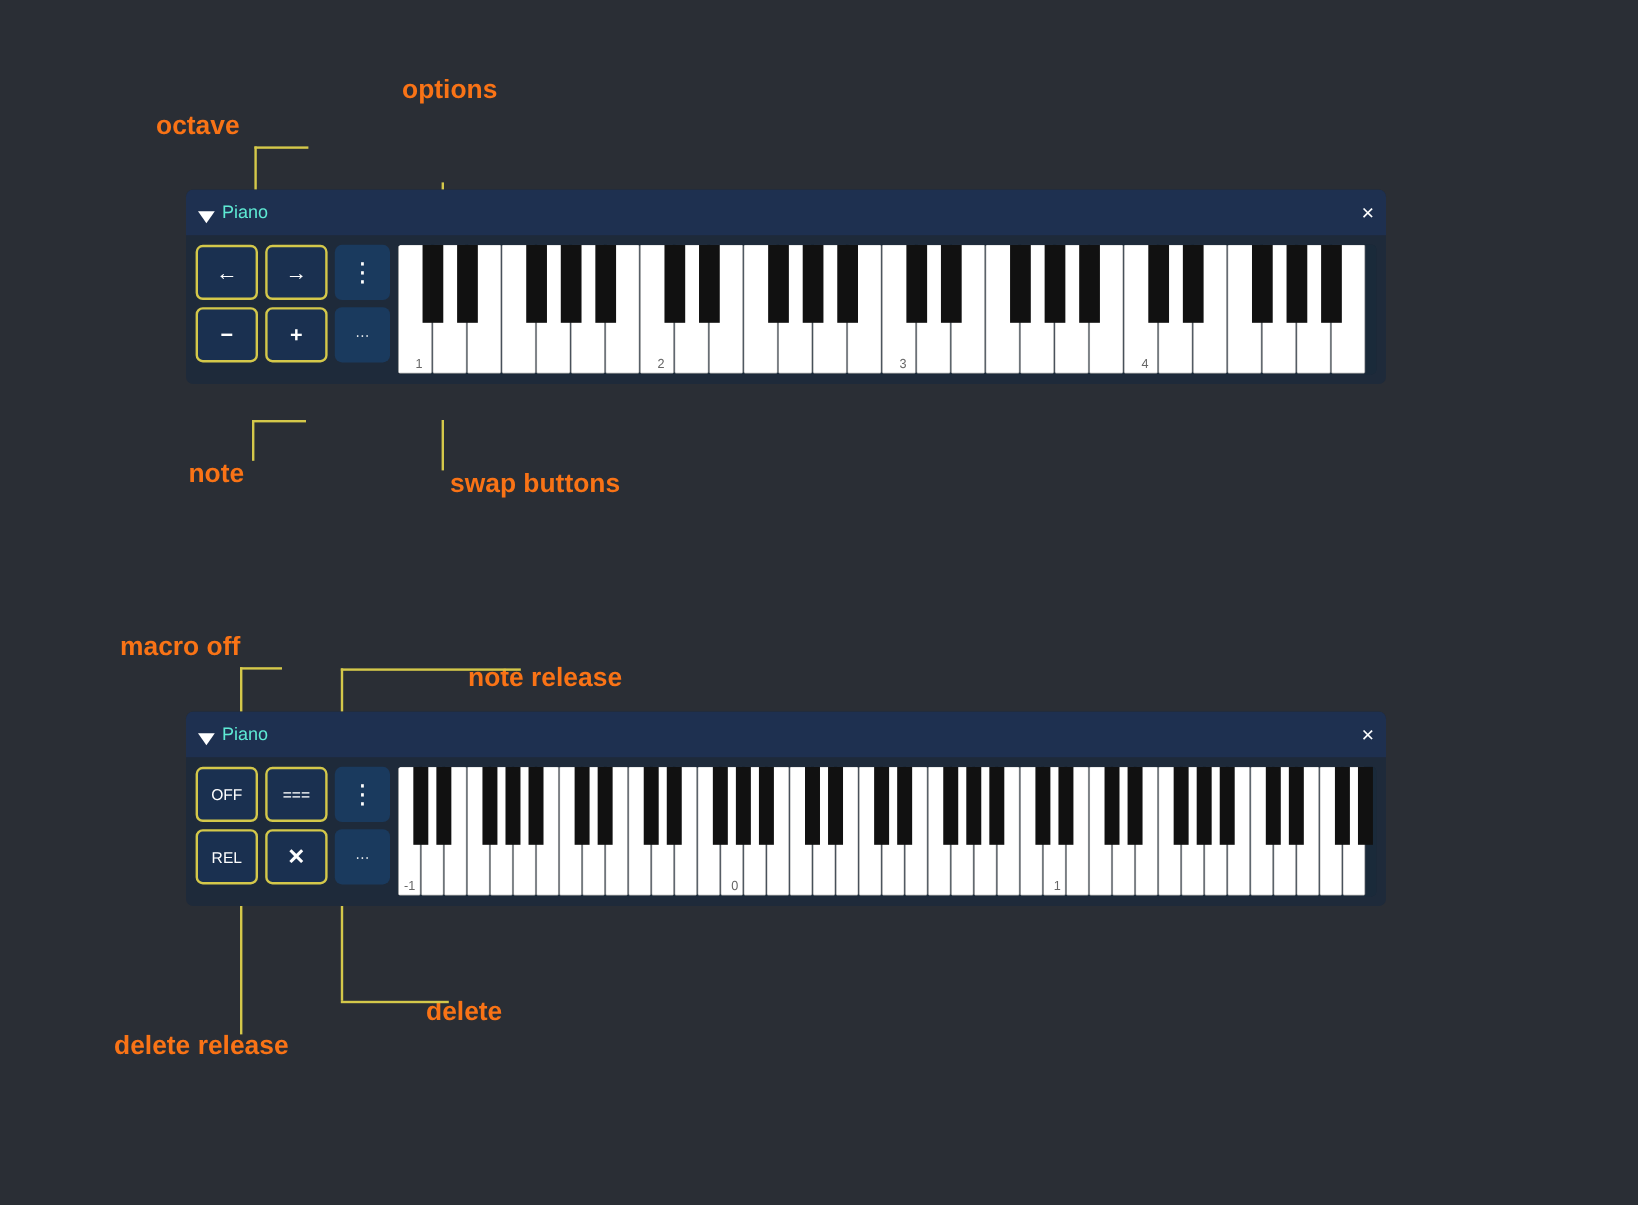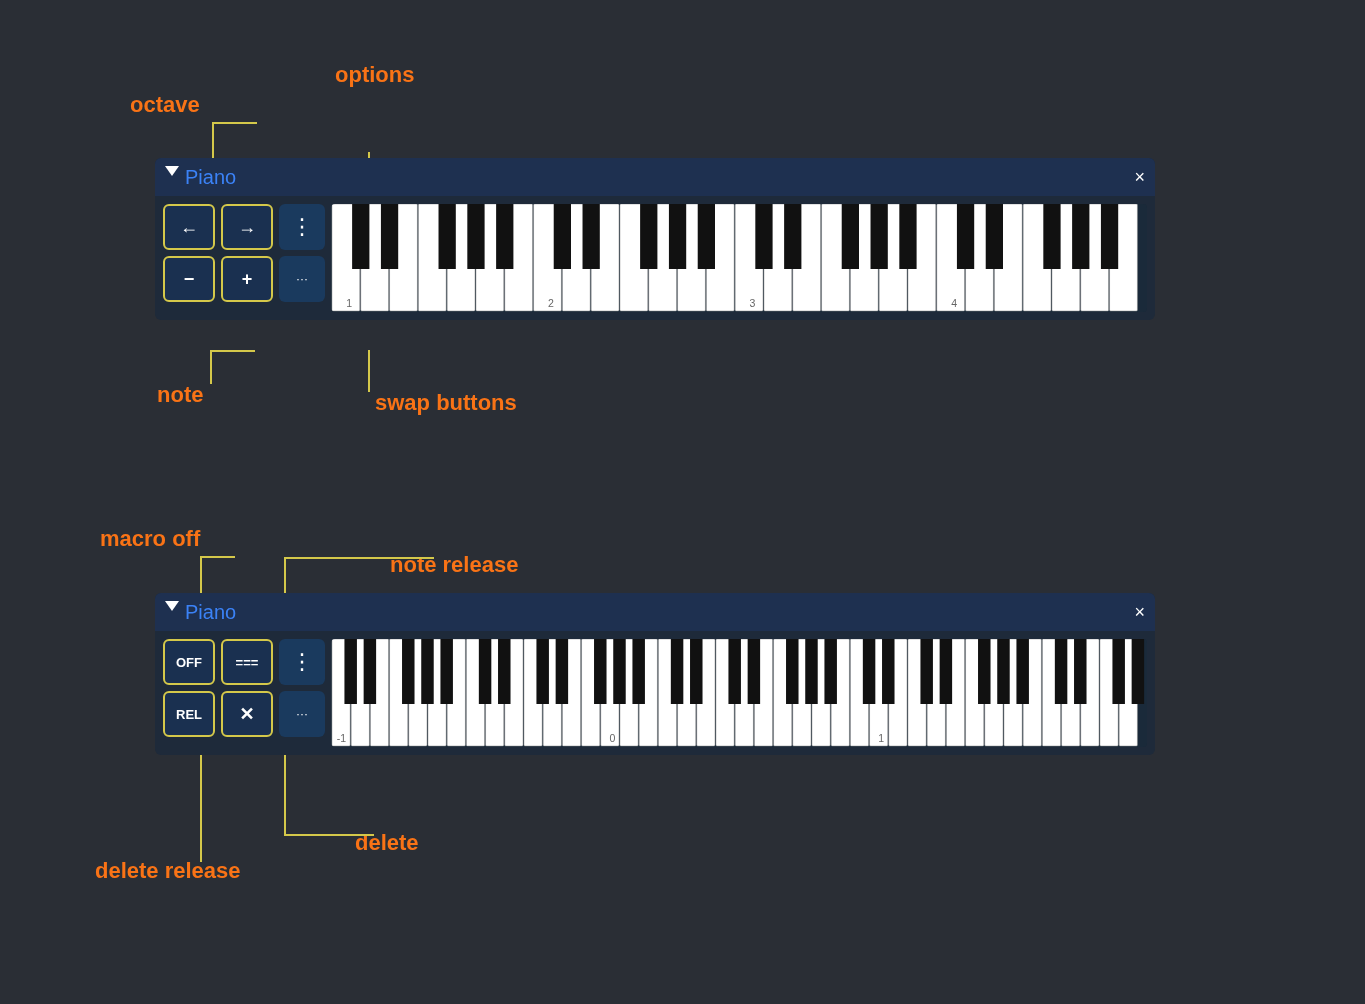--- a/index.html
+++ b/index.html
@@ -40,24 +40,24 @@
       display: flex;
       align-items: center;
       justify-content: space-between;
       padding: 4px 10px;
       background: #1e3050;
       height: 38px;
     }
 
     .piano-header-left {
       display: flex;
-      align-items: flex-start;
+      align-items: flex-end;
       gap: 6px;
-      color: #3b82f6;
-      font-size: 20px;
+      color: #5eead4;
+      font-size: 15px;
     }
 
     .triangle-icon {
       display: inline-block;
       width: 0;
       height: 0;
       border-left: 7px solid transparent;
       border-right: 7px solid transparent;
       border-top: 10px solid white;
     }
@@ -102,21 +102,21 @@
       font-size: 18px;
       font-weight: bold;
       cursor: pointer;
       display: flex;
       align-items: center;
       justify-content: center;
     }
 
     .ctrl-btn-text {
       font-size: 13px;
-      font-weight: bold;
+      font-weight: normal;
     }
 
     .options-btn {
       width: 46px;
       height: 46px;
       background: #1a3a5e;
       border: none;
       border-radius: 6px;
       color: white;
       font-size: 22px;

